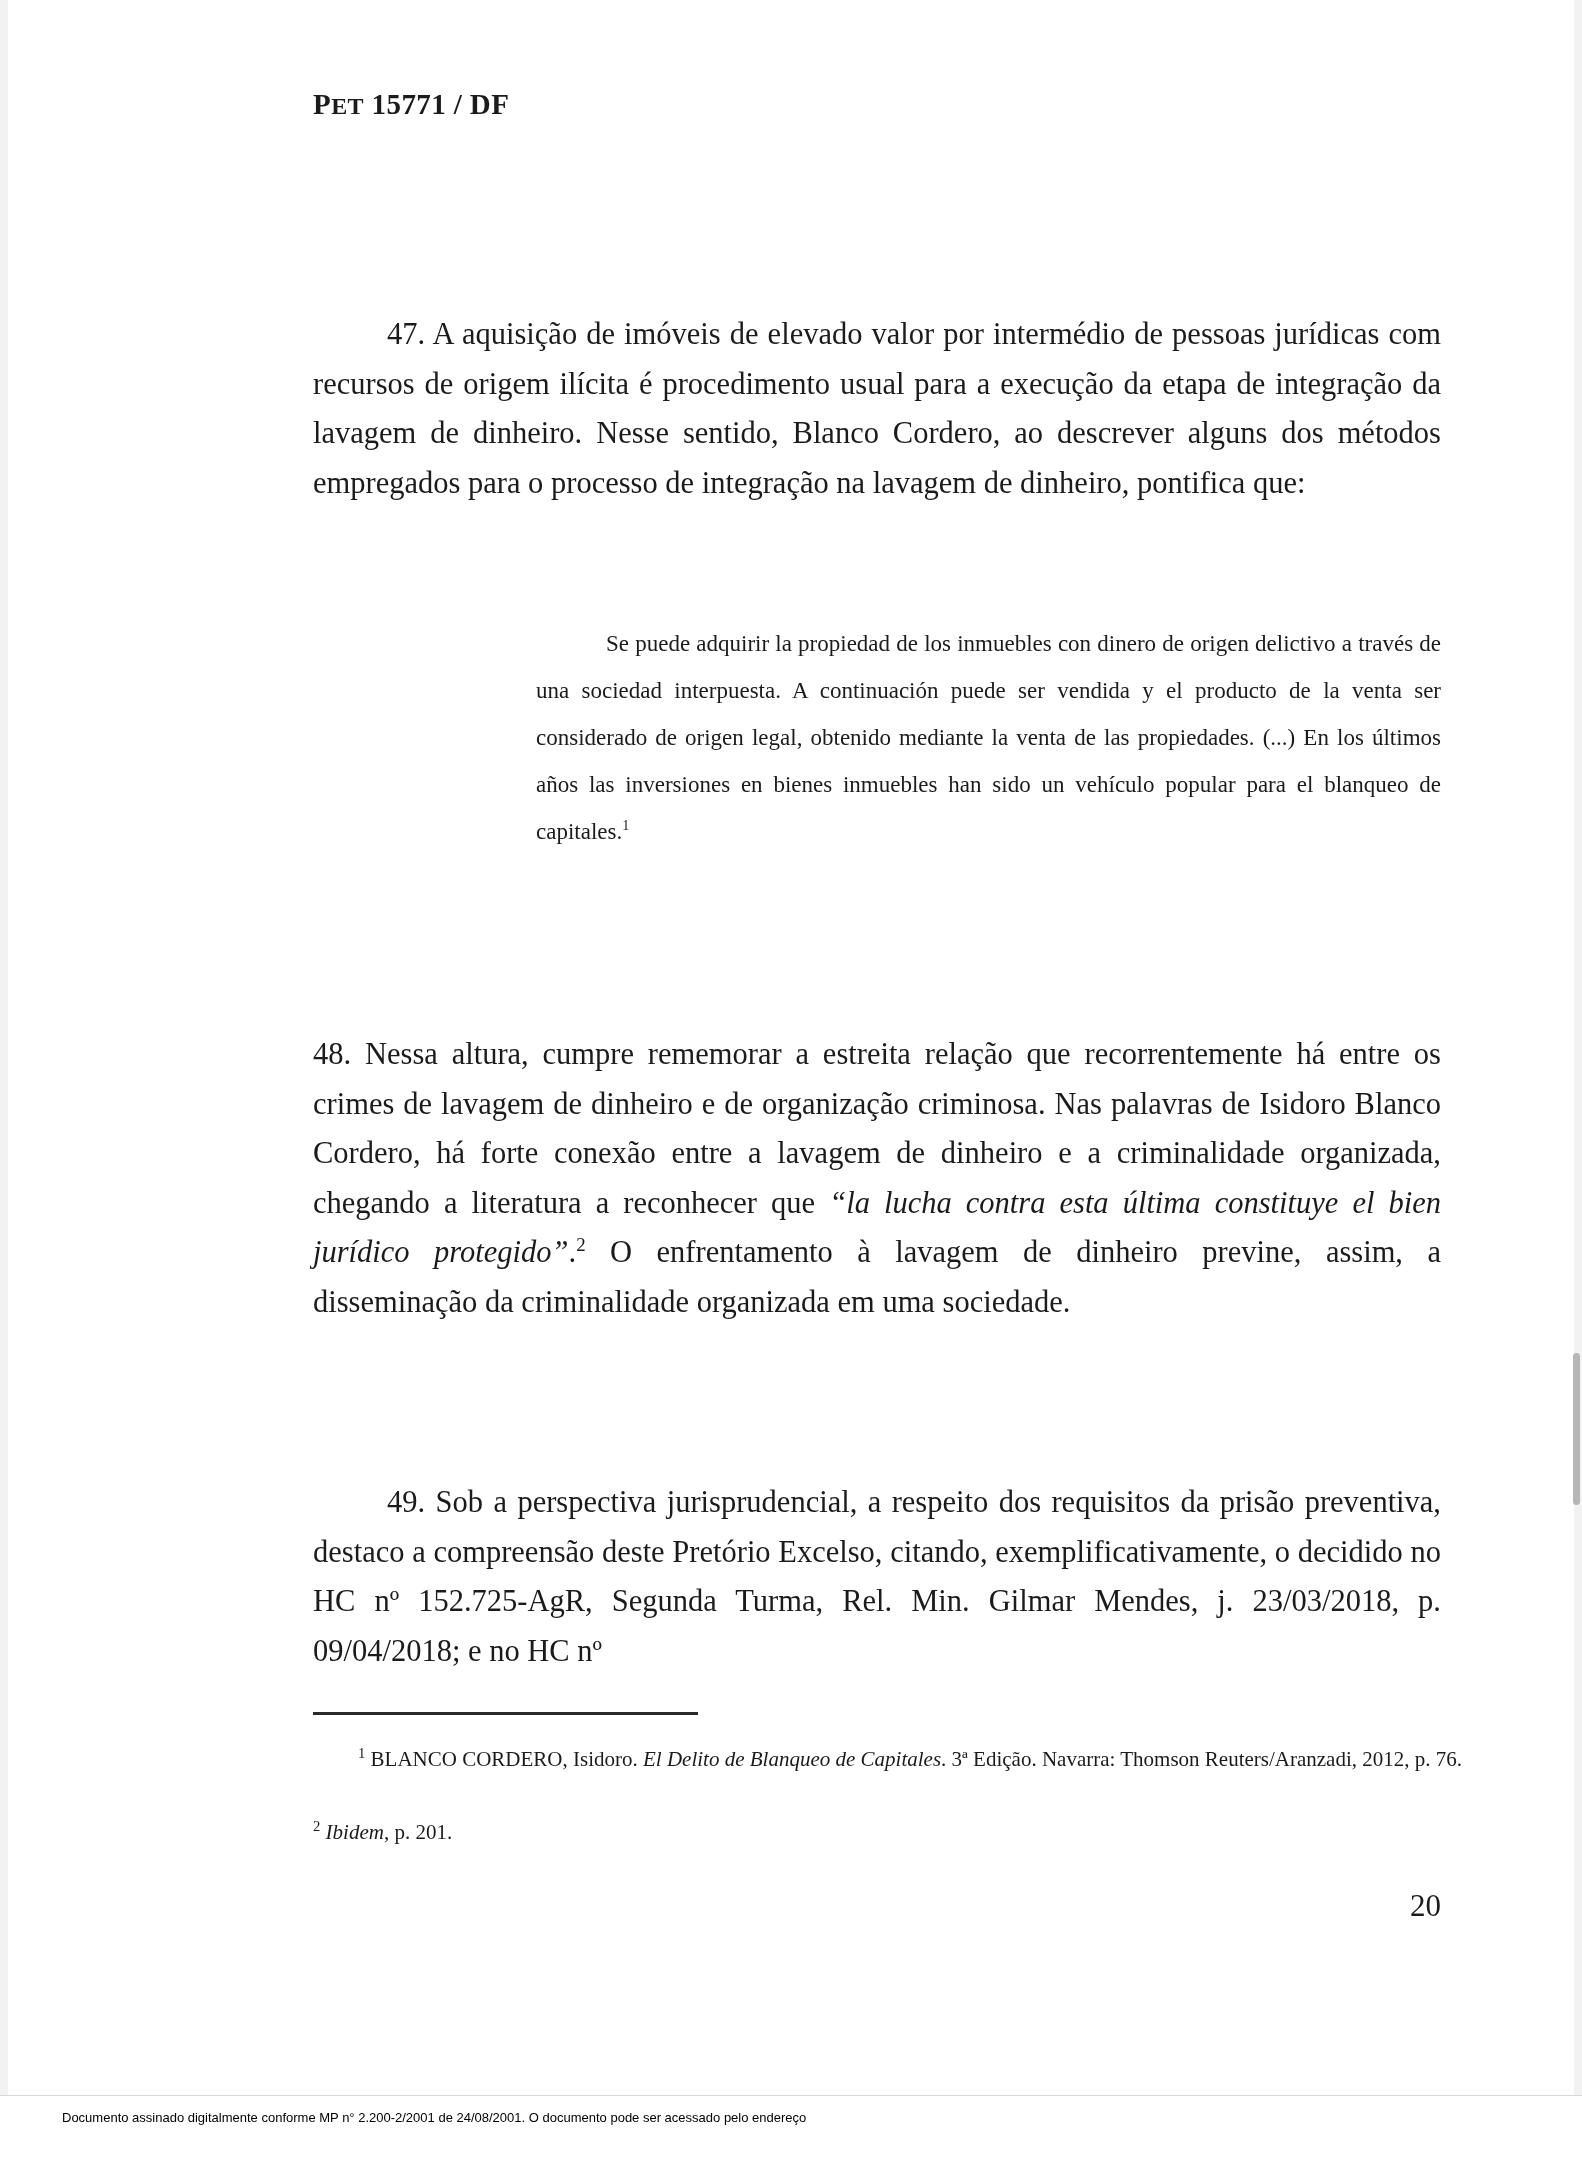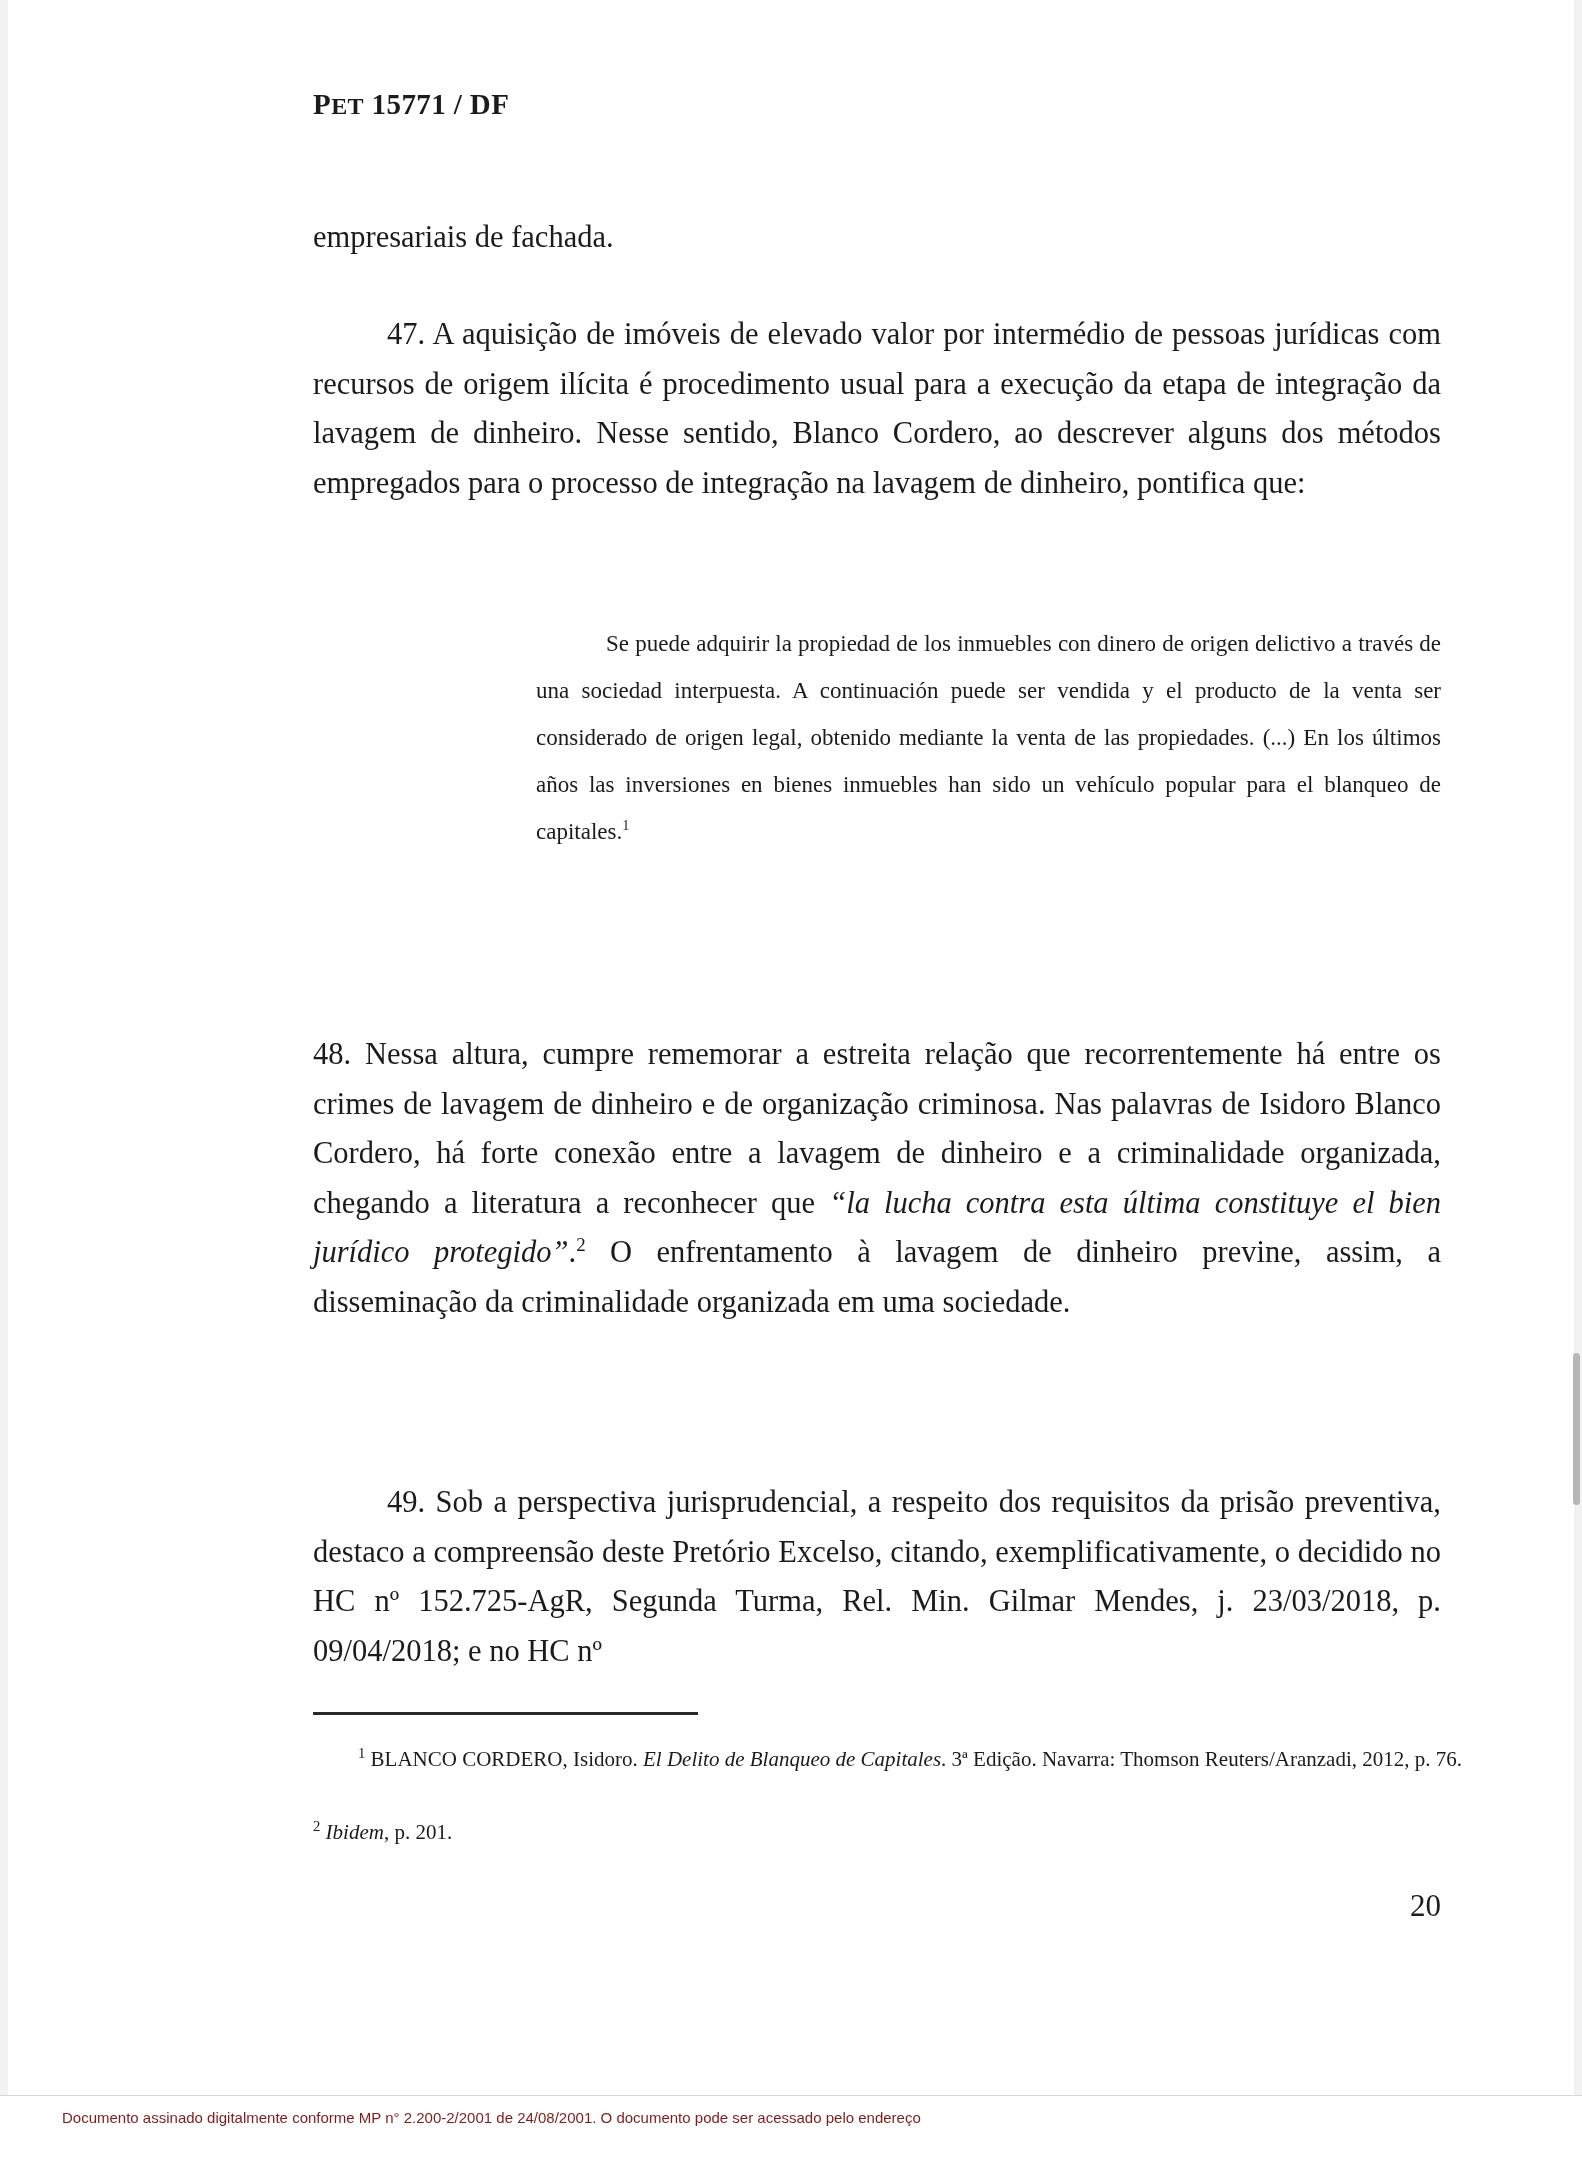--- a/index.html
+++ b/index.html
@@ -133,23 +133,23 @@
     top: 2095px;
     width: 1582px;
     height: 65px;
     background: #ffffff;
     border-top: 1px solid #d8d8d8;
   }
   #authstrip .line {
     position: absolute;
     left: 62px;
     font-family: "Liberation Sans", "DejaVu Sans", sans-serif;
-    font-size: 15px;
+    font-size: 13px;
     line-height: 22px;
-    color: #7f1d1d;
+    color: #000000;
     white-space: nowrap;
   }
   #authstrip .line1 { top: 11px; }
   #authstrip .line2 { top: 33px; }
 
   
   #scrollbar-track {
     position: absolute;
     right: 0;
     top: 0;
@@ -174,21 +174,20 @@
 
   <div class="gutter left"></div>
   <div class="gutter right"></div>
 
   <div id="sheet">
 
     <div class="col" id="runhead">
       <span class="sc-first">P</span><span class="sc">ET</span><span> 15771 / DF</span>
     </div>
 
-    <div class="para" style="top:213px;">empresariais de fachada.</div>
 
     <div class="para indent" style="top:310px;">47. A aquisição de imóveis de elevado valor por intermédio de pessoas jurídicas com recursos de origem ilícita é procedimento usual para a execução da etapa de integração da lavagem de dinheiro. Nesse sentido, Blanco Cordero, ao descrever alguns dos métodos empregados para o processo de integração na lavagem de dinheiro, pontifica que:</div>
 
     <div class="quote indent" style="top:620px;"><span>Se puede adquirir la propiedad de los inmuebles con dinero de origen delictivo a través de una sociedad interpuesta. A continuación puede ser vendida y el producto de la venta ser considerado de origen legal, obtenido mediante la venta de las propiedades. (...) En los últimos años las inversiones en bienes inmuebles han sido un vehículo popular para el blanqueo de capitales.</span><sup>1</sup></div>
 
     <div class="para" style="top:1030px;"><span>48. Nessa altura, cumpre rememorar a estreita relação que recorrentemente há entre os crimes de lavagem de dinheiro e de organização criminosa. Nas palavras de Isidoro Blanco Cordero, há forte conexão entre a lavagem de dinheiro e a criminalidade organizada, chegando a literatura a reconhecer que </span><span class="it">“la lucha contra esta última constituye el bien jurídico protegido”</span><span>.</span><sup>2</sup><span> O enfrentamento à lavagem de dinheiro previne, assim, a disseminação da criminalidade organizada em uma sociedade.</span></div>
 
     <div class="para indent" style="top:1478px;">49. Sob a perspectiva jurisprudencial, a respeito dos requisitos da prisão preventiva, destaco a compreensão deste Pretório Excelso, citando, exemplificativamente, o decidido no HC nº 152.725-AgR, Segunda Turma, Rel. Min. Gilmar Mendes, j. 23/03/2018, p. 09/04/2018; e no HC nº</div>
 
     <div id="fnrule"></div>

